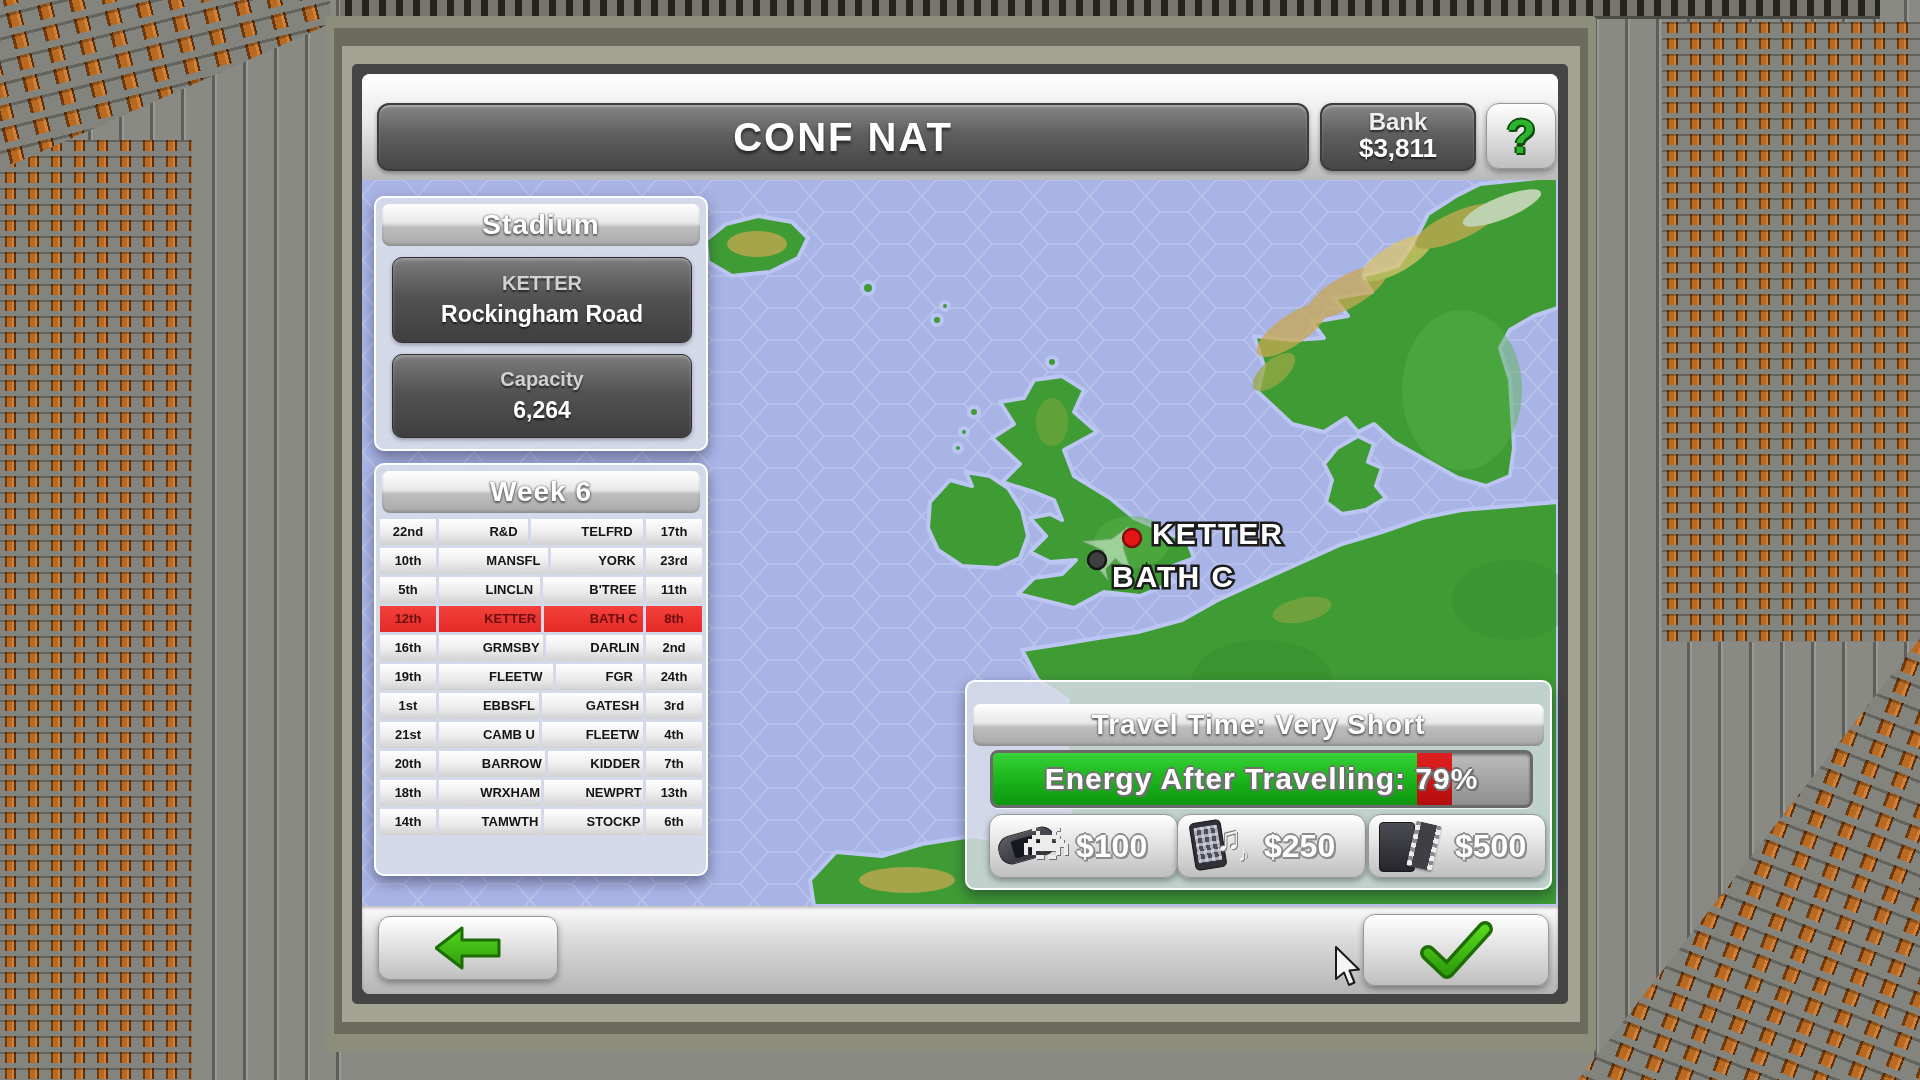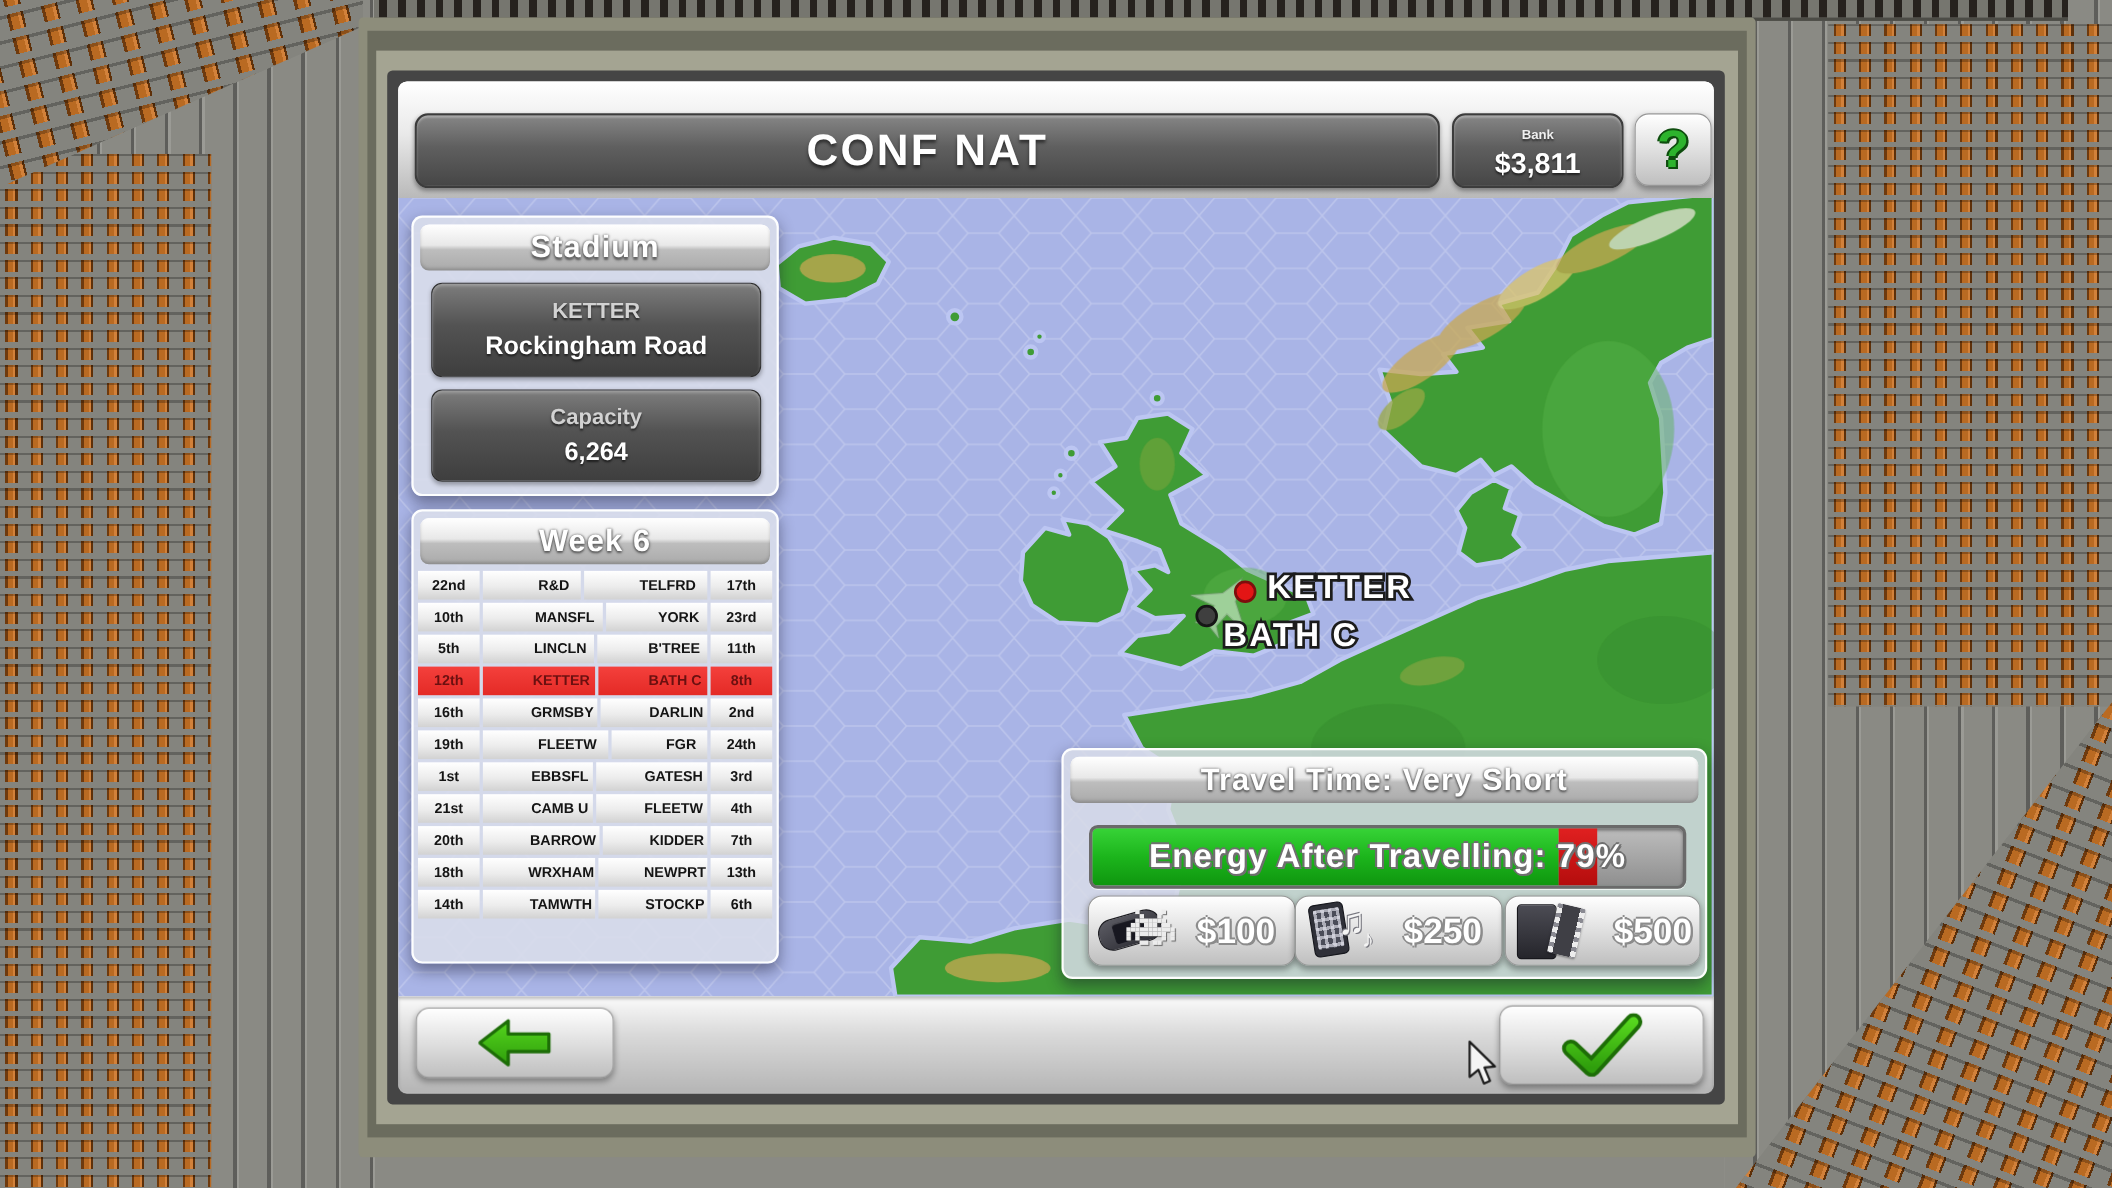--- a/index.html
+++ b/index.html
@@ -47,21 +47,21 @@
 
   
   .darkbar{
     background:linear-gradient(180deg,#868686 0%,#5f5f5f 45%,#464646 100%);
     border:2px solid #3c3c3c;border-radius:12px;
     box-shadow:inset 0 2px 2px rgba(255,255,255,.3), 0 2px 4px rgba(0,0,0,.35);
     display:flex;align-items:center;justify-content:center;flex-direction:column;
   }
   .title-text{color:#fff;font-size:40px;font-weight:bold;letter-spacing:2px;
     text-shadow:0 3px 3px rgba(0,0,0,.55);}
-  .bank-label{color:#efefef;font-size:12px;font-weight:bold;line-height:22px;text-shadow:0 2px 2px rgba(0,0,0,.6);}
+  .bank-label{color:#efefef;font-size:24px;font-weight:bold;line-height:22px;text-shadow:0 2px 2px rgba(0,0,0,.6);}
   .bank-value{color:#fff;font-size:26px;font-weight:bold;line-height:30px;text-shadow:0 2px 2px rgba(0,0,0,.6);}
 
   .silver-btn{
     background:linear-gradient(180deg,#ffffff 0%,#e3e3e3 45%,#bfbfbf 100%);
     border:1px solid #979797;border-radius:13px;
     box-shadow:0 3px 6px rgba(0,0,0,.35), inset 0 1px 0 #fff;
     display:flex;align-items:center;justify-content:center;cursor:pointer;
   }
   .help-q{color:#2db32d;font-size:48px;font-weight:bold;
     text-shadow:2px 0 0 #0e4d0e,-2px 0 0 #0e4d0e,0 2px 0 #0e4d0e,0 -2px 0 #0e4d0e,2px 2px 0 #0e4d0e;}
@@ -109,21 +109,21 @@
   }
   .energy-green{position:absolute;left:0;top:0;bottom:0;
     background:linear-gradient(180deg,#37d337 0%,#1cb51c 50%,#0f960f 100%);}
   .energy-red{position:absolute;top:0;bottom:0;
     background:linear-gradient(180deg,#e02020 0%,#b40d0d 100%);}
   .energy-text{position:absolute;inset:0;display:flex;align-items:center;justify-content:center;
     color:#fff;font-size:30px;font-weight:bold;letter-spacing:1px;
     text-shadow:2px 0 0 #6f6f6f,-2px 0 0 #6f6f6f,0 2px 0 #6f6f6f,0 -2px 0 #6f6f6f,2px 2px 0 #6f6f6f;}
   .price-text{color:#fff;font-size:32px;font-weight:bold;
     text-shadow:2px 0 0 #8c8c8c,-2px 0 0 #8c8c8c,0 2px 0 #8c8c8c,0 -2px 0 #8c8c8c,2px 2px 0 #8c8c8c;}
-  .opt-btn{display:flex;align-items:center;justify-content:flex-start;gap:16px;padding:0 8px;}
+  .opt-btn{display:flex;align-items:center;justify-content:flex-start;gap:4px;padding:0 8px;}
 
   
   .icon-zone{position:relative;width:74px;height:58px;flex:0 0 74px;}
   .console{position:absolute;left:0;top:14px;width:56px;height:27px;
     background:linear-gradient(165deg,#5c5c64 0%,#2c2c33 100%);
     border:1px solid #1d1d22;border-radius:13px;transform:rotate(-16deg);}
   .console .scr{position:absolute;left:13px;top:4px;right:13px;bottom:4px;background:#171720;border-radius:3px;
     box-shadow:inset 0 1px 1px rgba(255,255,255,.25);}
   .invader{position:absolute;left:26px;top:10px;width:4px;height:4px;background:transparent;
     filter:drop-shadow(1px 1px 0 rgba(70,70,70,.7));}
@@ -335,21 +335,21 @@
         <div class="fx-row">
           <div class="fx-cell fx-pos">14th</div>
           <div class="fx-cell fx-team">TAMWTH</div>
           <div class="fx-cell fx-team">STOCKP</div>
           <div class="fx-cell fx-pos">6th</div>
         </div>
       </div>
   </div>
 
   <div class="abs float-panel" style="left:965px;top:680px;width:583px;height:206px;background:rgba(216,220,232,.85);">
-    <div class="silver-hdr abs" style="left:6px;top:6px;width:571px;height:42px;">
+    <div class="silver-hdr abs" style="left:6px;top:22px;width:571px;height:42px;">
       <span class="hdr-text">Travel Time: Very Short</span>
     </div>
     <div class="energy-outer abs" style="left:23px;top:68px;width:537px;height:52px;">
       <div class="energy-green" style="width: 79%;"></div>
       <div class="energy-red" style="left: 79%; width: 6.5%;"></div>
       <div class="energy-text">Energy After Travelling: 79%</div>
     </div>
     <div class="silver-btn opt-btn abs" style="left:22px;top:132px;width:171px;height:62px;">
       <div class="icon-zone">
         <div class="console">

